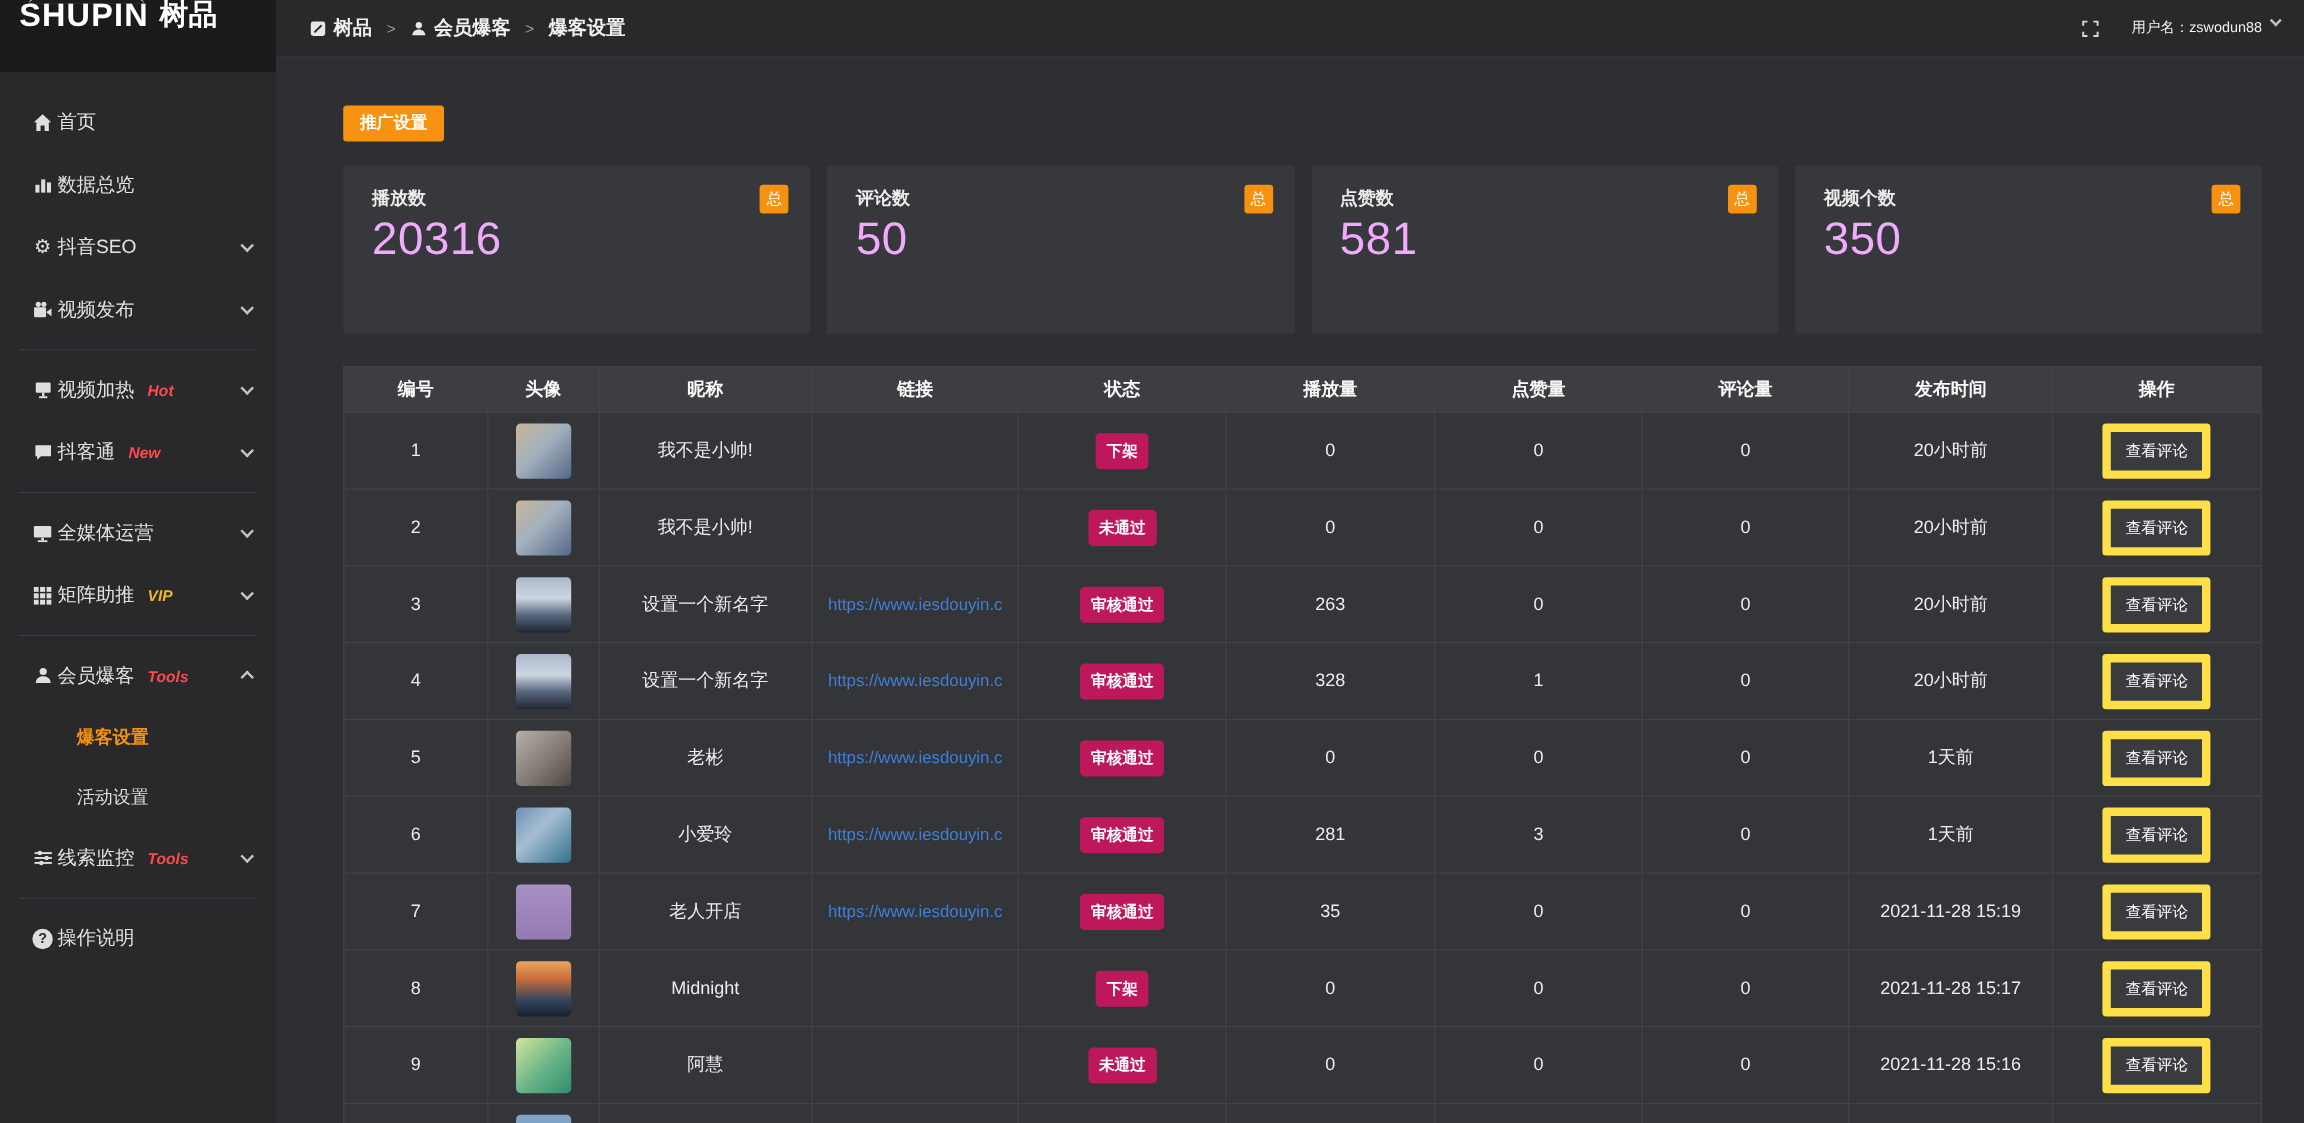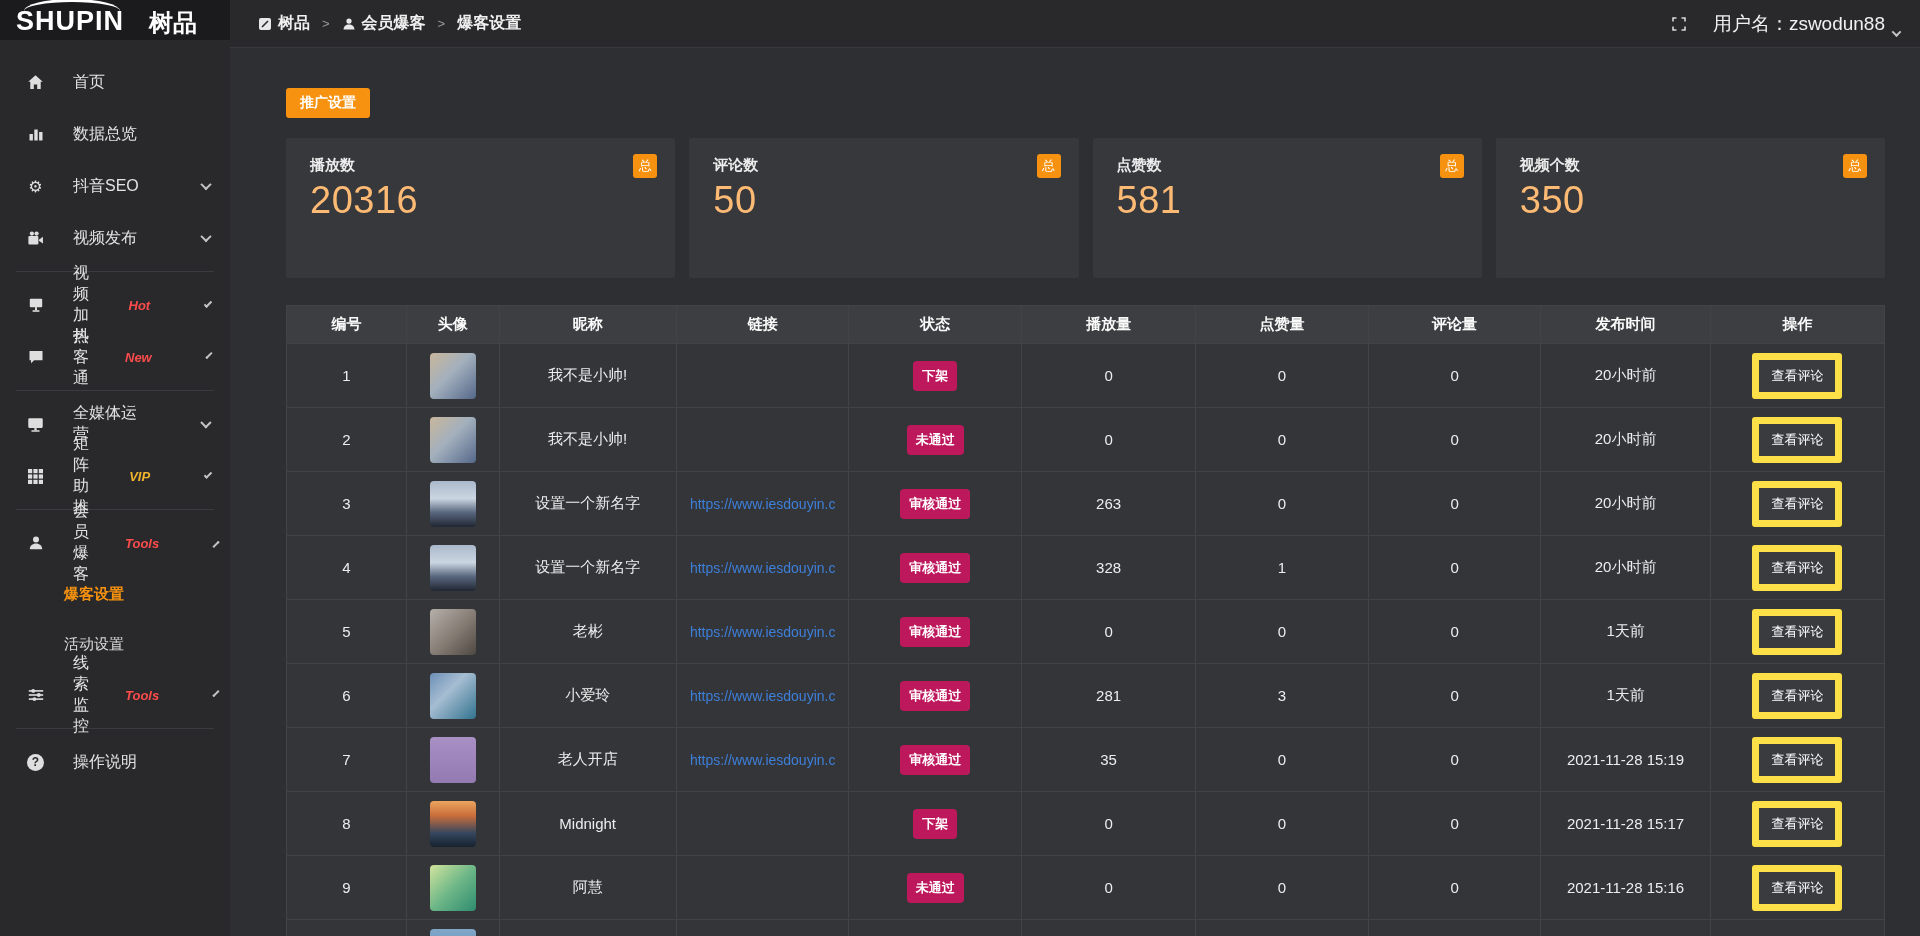--- a/index.html
+++ b/index.html
@@ -2,27 +2,27 @@
 <html><head>
 <meta charset="utf-8">
 <style>
   * { margin:0; padding:0; box-sizing:border-box; }
   html,body { width:1920px; height:936px; overflow:hidden; background:#2e2f32;
     font-family:"Liberation Sans","DejaVu Sans",sans-serif; }
   .app { display:flex; width:1920px; height:936px; }
 
   
   .sidebar { width:230px; flex:none; background:#29292c; height:936px; overflow:hidden; }
-  .logo { height:40px; background:#1b1b1d; display:flex; align-items:flex-end; padding:0 0 5px 16px; gap:25px; }
+  .logo { height:60px; background:#1b1b1d; display:flex; padding:0 0 5px 16px; gap:9px; }
   .logo-en { position:relative; color:#fff; font-size:27px; font-weight:800; letter-spacing:1px; line-height:1; }
   .logo-arc { position:absolute; top:-9px; left:8px; right:4px; height:12px;
     border-top:3px solid #fff; border-radius:50% 50% 0 0/100% 100% 0 0; }
   .logo-cn { color:#fff; font-size:24px; font-weight:700; line-height:1.05; }
   .menu { padding-top:16px; }
-  .s-item { height:52px; display:flex; align-items:center; padding:0 20px 0 26px; gap:28px;
+  .s-item { height:52px; display:flex; align-items:center; padding:0 20px 0 26px; gap:3px;
     color:#e2e2e2; font-size:16px; cursor:pointer; }
   .s-item .icn { width:19px; flex:none; display:flex; justify-content:center; align-items:center; color:#dedede; font-size:16px; }
   .s-item svg { fill:#dedede; }
   .tag { font-style:italic; font-weight:700; font-size:13px; margin-left:8px; }
   .tag:empty { display:none; }
   .tag-red { color:#fb4b4b; }
   .tag-gold { color:#f0b32e; }
   .sp { flex:1; }
   .chev { width:8px; height:8px; border-right:2px solid #c4c4c4; border-bottom:2px solid #c4c4c4; display:inline-block; }
   .chev.down { transform:rotate(45deg) translate(-1px,-1px); }
@@ -36,31 +36,31 @@
   
   .main { flex:1; display:flex; flex-direction:column; }
   .topbar { height:48px; flex:none; background:#29292c; border-bottom:1px solid #3a3a3e;
     display:flex; align-items:center; justify-content:space-between; padding:0 20px 0 28px; }
   .crumbs { display:flex; align-items:center; color:#f0f0f0; font-size:16px; font-weight:700; }
   .crumb { display:flex; align-items:center; gap:6px; cursor:pointer; }
   .crumb svg { fill:#e8e8e8; }
   .crumb-sep { color:#9a9a9a; font-size:13px; margin:0 12px; font-weight:400; }
   .userarea { display:flex; align-items:center; gap:26px; }
   .fsicon { cursor:pointer; display:flex; }
-  .username { color:#f0f0f0; font-size:19px; display:flex; align-items:flex-end; gap:8px; cursor:pointer; }
+  .username { color:#f0f0f0; font-size:12px; display:flex; align-items:flex-start; gap:8px; cursor:pointer; }
   .username .chev { width:7px; height:7px; border-color:#c4c4c4; }
 
   .content { flex:1; background:#2e2f32; padding:40px 35px 0 56px; overflow:hidden; }
   .promo-btn { background:#f6920f; color:#fff; border:none; border-radius:3px; height:30px;
     padding:0 14px; font-size:14px; font-weight:700; cursor:pointer; font-family:inherit; }
 
   .cards { display:flex; gap:14px; margin-top:20px; }
   .card { flex:1; background:#37383c; border-radius:2px; height:140px; position:relative; padding:18px 24px; }
   .card-label { color:#ececec; font-size:15px; font-weight:700; }
-  .card-value { color:#fdba74; font-size:38px; font-weight:400; margin-top:4px; letter-spacing:0.5px; }
+  .card-value { color:#f0abfc; font-size:38px; font-weight:400; margin-top:4px; letter-spacing:0.5px; }
   .card-badge { position:absolute; top:16px; right:18px; width:24px; height:24px; background:#f6920f;
     color:#fff; border-radius:3px; font-size:13px; display:flex; align-items:center; justify-content:center; }
 
   .table-wrap { margin-top:27px; }
   table { width:100%; border-collapse:collapse; background:#343539; table-layout:fixed; }
   th,td { border:1px solid #424347; text-align:center; }
   th { height:38px; background:#3d3e42; color:#fafafa; font-size:15px; font-weight:700; }
   td { height:64px; color:#ededed; font-size:15px; font-weight:500; }
   .avatar { width:46px; height:46px; border-radius:4px; margin:0 auto; }
   .av0,.av1 { background:linear-gradient(135deg,#c9b69b 0%,#a3b0bd 45%,#55688a 100%); }

